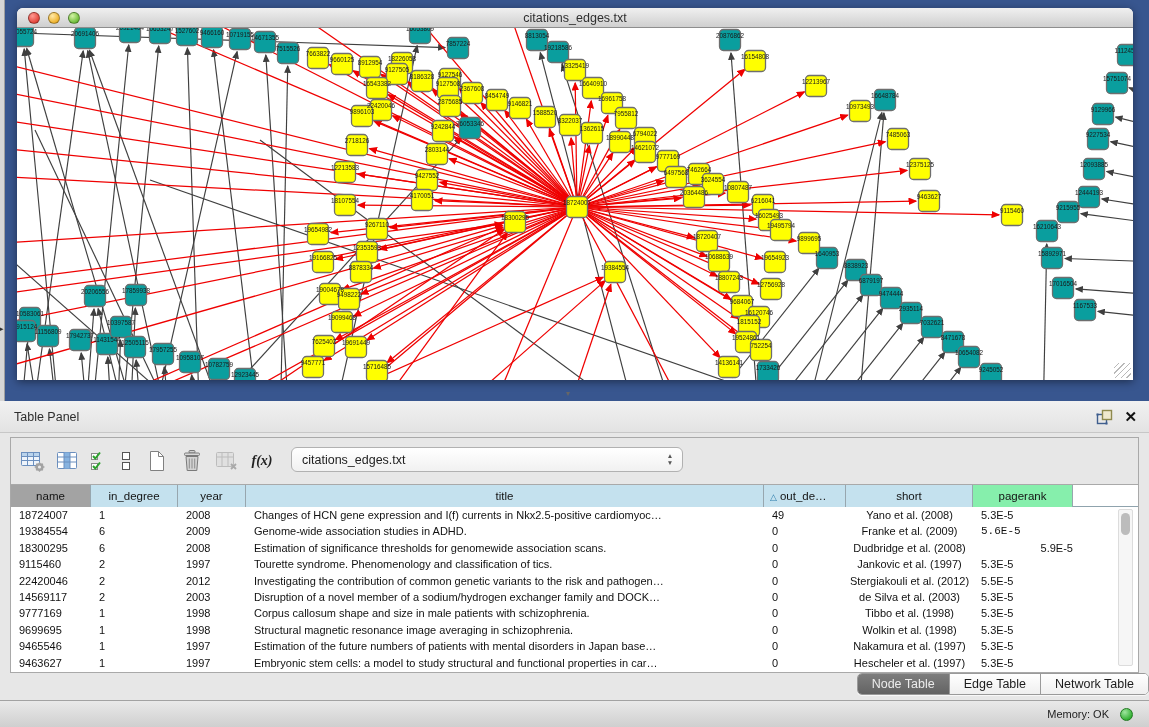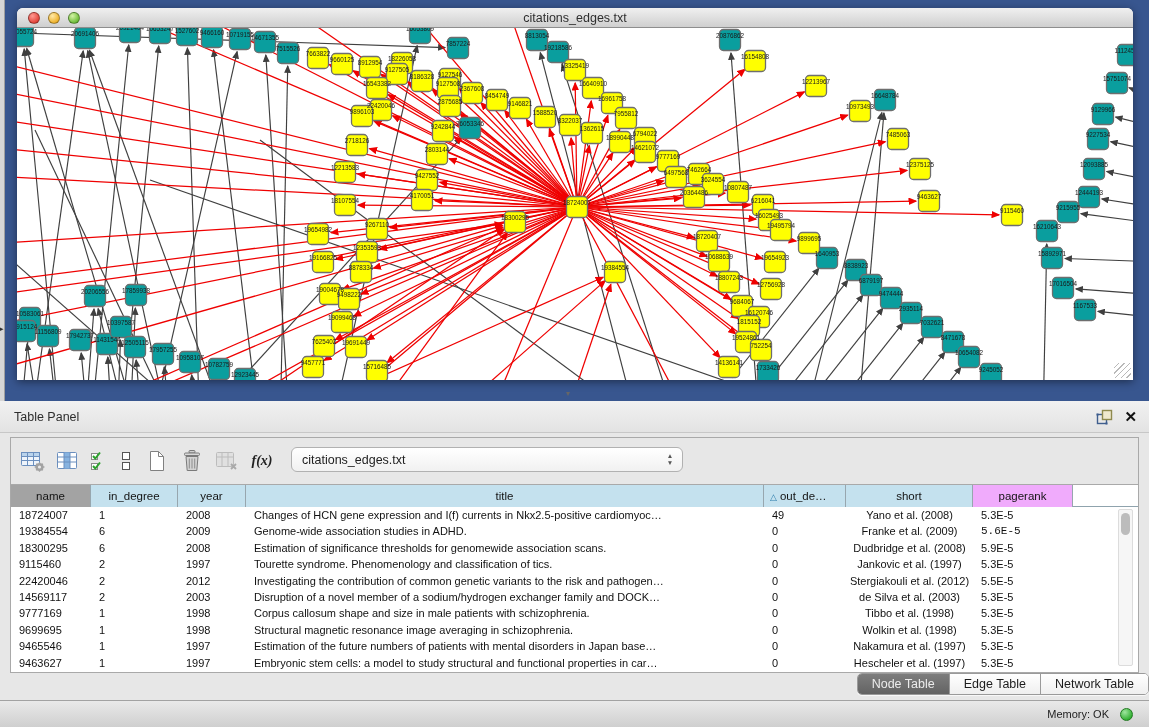--- a/index.html
+++ b/index.html
@@ -598,21 +598,21 @@
       </div>
 
       <div class="tablebox">
         <div class="thead" id="thead">
             <div class="th" style="width: 80px; background: #a3a3a3;">name</div>
             <div class="th" style="width: 87px; background: rgb(196, 225, 238);">in_degree</div>
             <div class="th" style="width: 68px; background: rgb(196, 225, 238);">year</div>
             <div class="th" style="width: 518px; background: rgb(196, 225, 238);">title</div>
             <div class="th sorted" style="width: 82px; background: rgb(196, 225, 238);"><span class="sort-tri">△</span>out_de…</div>
             <div class="th" style="width: 127px; background: rgb(196, 225, 238);">short</div>
-            <div class="th" style="width: 100px; background: #f0abfc;">pagerank</div>
+            <div class="th" style="width: 100px; background: #86efac;">pagerank</div>
           </div>
         <div id="tbody">
             <div class="trow">
               <div class="td" style="width: 80px;">18724007</div>
               <div class="td" style="width: 87px;">1</div>
               <div class="td" style="width: 68px;">2008</div>
               <div class="td" style="width: 518px;">Changes of HCN gene expression and I(f) currents in Nkx2.5-positive cardiomyoc…</div>
               <div class="td" style="width: 82px;">49</div>
               <div class="td center" style="width: 127px;">Yano et al. (2008)</div>
               <div class="td" style="width: 100px;">5.3E-5</div>
@@ -626,21 +626,21 @@
               <div class="td center" style="width: 127px;">Franke et al. (2009)</div>
               <div class="td" style="width: 100px; font-family: Liberation Mono, monospace;">5.6E-5</div>
             </div>
             <div class="trow">
               <div class="td" style="width: 80px;">18300295</div>
               <div class="td" style="width: 87px;">6</div>
               <div class="td" style="width: 68px;">2008</div>
               <div class="td" style="width: 518px;">Estimation of significance thresholds for genomewide association scans.</div>
               <div class="td" style="width: 82px;">0</div>
               <div class="td center" style="width: 127px;">Dudbridge et al. (2008)</div>
-              <div class="td" style="width: 100px;">5.9E-5</div>
+              <div class="td" style="width: 100px; text-align: right;">5.9E-5</div>
             </div>
             <div class="trow">
               <div class="td" style="width: 80px;">9115460</div>
               <div class="td" style="width: 87px;">2</div>
               <div class="td" style="width: 68px;">1997</div>
               <div class="td" style="width: 518px;">Tourette syndrome. Phenomenology and classification of tics.</div>
               <div class="td" style="width: 82px;">0</div>
               <div class="td center" style="width: 127px;">Jankovic et al. (1997)</div>
               <div class="td" style="width: 100px;">5.3E-5</div>
             </div>

